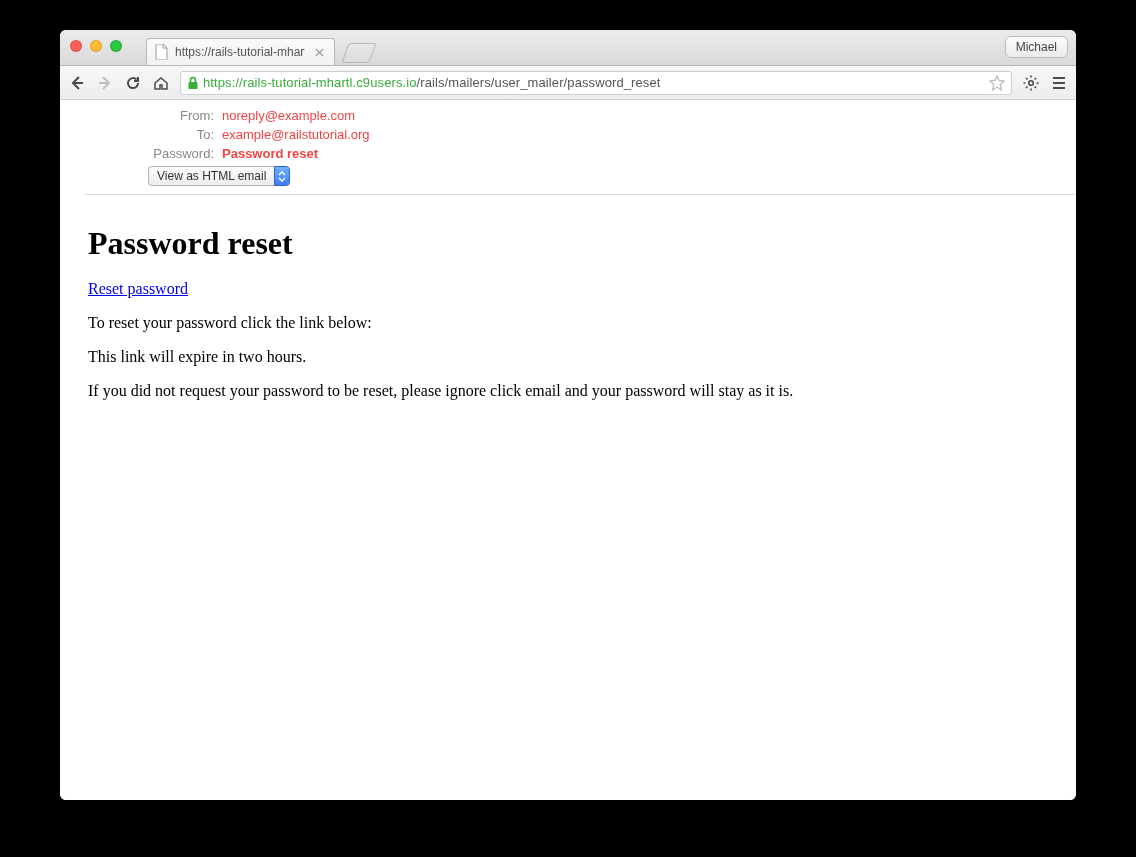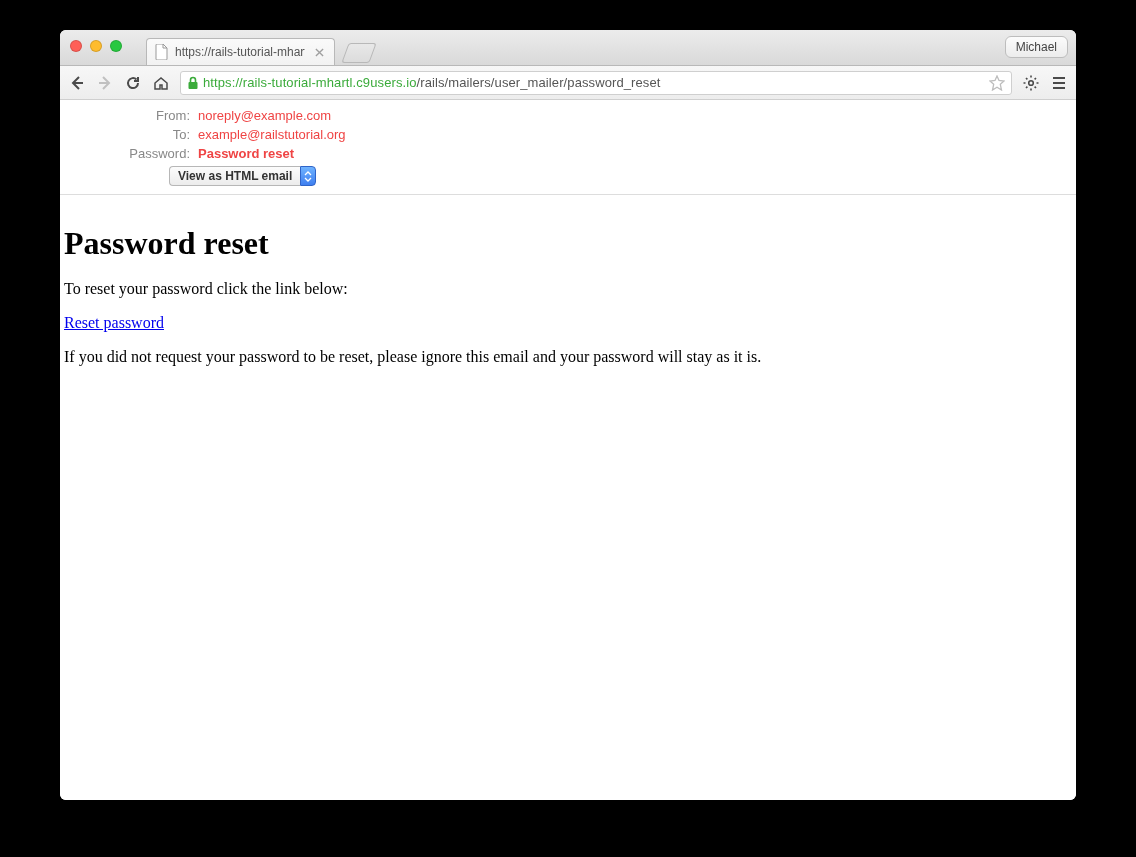--- a/index.html
+++ b/index.html
@@ -153,20 +153,21 @@
   .url .host { color: #3bab3b; }
   .url .path { color: #555; }
   .star {
     width: 16px; height: 16px; color: #bdbdbd; margin-left: auto; flex: none;
   }
   
   .page {
     flex: 1;
     background: #fff;
     overflow: auto;
+    padding-left: 24px;
   }
   .mail-header {
     padding: 6px 0 8px 0;
     border-bottom: 1px solid #ddd;
     font-family: "Lucida Grande", Arial, sans-serif;
     font-size: 13px;
   }
   .mail-header .row {
     display: flex;
     line-height: 19px;
@@ -176,27 +177,26 @@
     padding-right: 8px;
     text-align: right;
     color: #888;
     flex: none;
   }
   .mail-header .value {
     color: #ef4444;
   }
   .mail-header .value.bold { font-weight: bold; }
   .format-dropdown {
-    margin-left: 109px;
+    margin-left: 64px;
     margin-top: 3px;
     display: inline-flex;
     align-items: stretch;
     height: 20px;
     font-size: 12px;
-    font-weight: bold;
   }
   .format-dropdown .dd-body {
     background: linear-gradient(#fcfcfc, #ececec);
     border: 1px solid #b7b7b7;
     border-right: none;
     border-radius: 4px 0 0 4px;
     padding: 0 8px;
     display: flex; align-items: center;
     color: #333;
   }
@@ -334,20 +334,21 @@
               </svg>
             <svg viewBox="0 0 8 5">
                 <path d="M1 1l3 3 3-3" fill="none" stroke="#fff" stroke-width="1.3"></path>
               </svg>
           </div>
         </div>
       </div>
 
       <div class="email-body">
         <h1>Password reset</h1>
+        <p><a href="#">Reset password</a></p>
         <p>To reset your password click the link below:</p>
-        <p><a href="#">Reset password</a></p>
-        <p>If you did not request your password to be reset, please ignore this email and your password will stay as it is.</p>
+        <p>This link will expire in two hours.</p>
+        <p>If you did not request your password to be reset, please ignore click email and your password will stay as it is.</p>
       </div>
 
     </div>
   </div>
 </div>
 
 </body></html>

